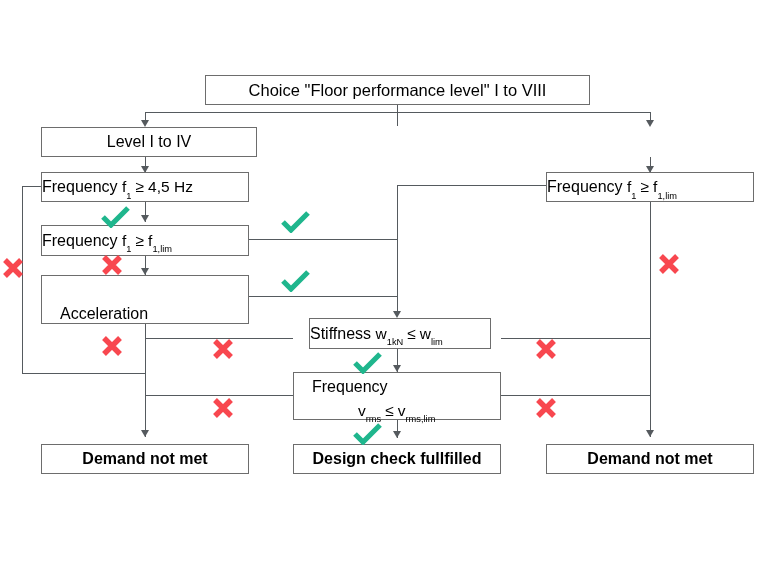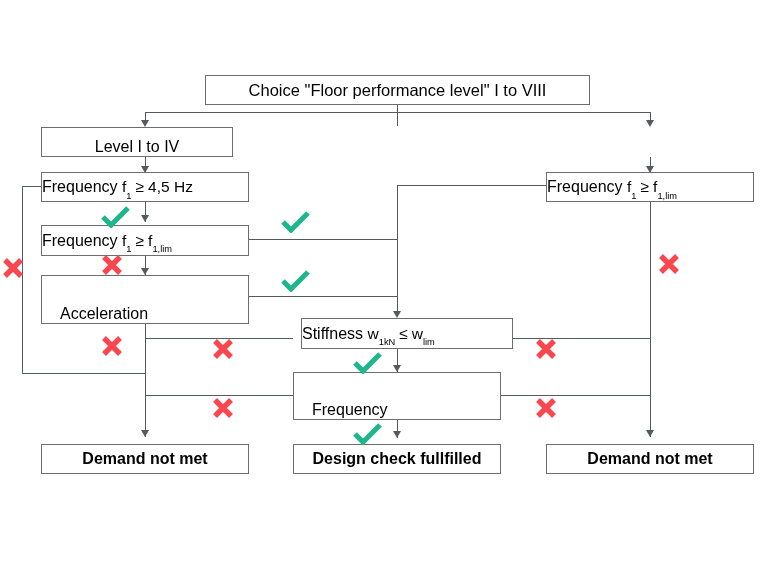--- a/index.html
+++ b/index.html
@@ -116,21 +116,21 @@
 
   <div class="ln h" style="left:501px;top:395px;width:149px;"></div>
 
   <div class="ln v" style="left:650px;top:202px;height:235px;"></div>
   <div class="arrow" style="left:645.5px;top:430px;"></div>
 
   <div class="box center" style="left:205px;top:75px;width:385px;height:30px;">
     <span class="line t-title">Choice "Floor performance level" I to VIII</span>
   </div>
 
-  <div class="box center" style="left:41px;top:127px;width:192px;height:30px;justify-content:flex-end;">
+  <div class="box center" style="left:41px;top:127px;width:216px;height:30px;">
     <span class="line t-level">Level I to IV</span>
   </div>
 
 
   <div class="box" style="left:41px;top:172px;width:208px;height:30px;">
     <span class="line crit-row">
       <span class="t-crit">Frequency</span>
       <span class="formula"><span class="big">f</span><sub>1</sub> <span class="big">≥</span> <span class="big">4,5 Hz</span></span>
     </span>
   </div>
@@ -146,29 +146,30 @@
     <span class="line r1">Acceleration</span>
   </div>
 
   <div class="box" style="left:546px;top:172px;width:208px;height:30px;">
     <span class="line crit-row">
       <span class="t-crit">Frequency</span>
       <span class="formula"><span class="big">f</span><sub>1</sub> <span class="big">≥</span> <span class="big">f</span><sub>1,lim</sub></span>
     </span>
   </div>
 
-  <div class="box" style="left:301px;top:318px;width:212px;height:31px;">
+  <div class="box" style="left:309px;top:318px;width:182px;height:31px;">
     <span class="line crit-row">
       <span class="t-crit">Stiffness</span>
       <span class="formula"><span class="big">w</span><sub>1kN</sub> <span class="big">≤</span> <span class="big">w</span><sub>lim</sub></span>
     </span>
   </div>
 
   <div class="box two-line" style="left:293px;top:372px;width:208px;height:48px;">
     <span class="line r1">Frequency</span>
+    <span class="line r2 formula"><span class="big">v</span><sub>rms</sub> <span class="big">≤</span> <span class="big">v</span><sub>rms,lim</sub></span>
   </div>
 
   <div class="box center" style="left:41px;top:444px;width:208px;height:30px;">
     <span class="line t-result">Demand not met</span>
   </div>
 
   <div class="box center" style="left:293px;top:444px;width:208px;height:30px;">
     <span class="line t-result">Design check fullfilled</span>
   </div>
 

